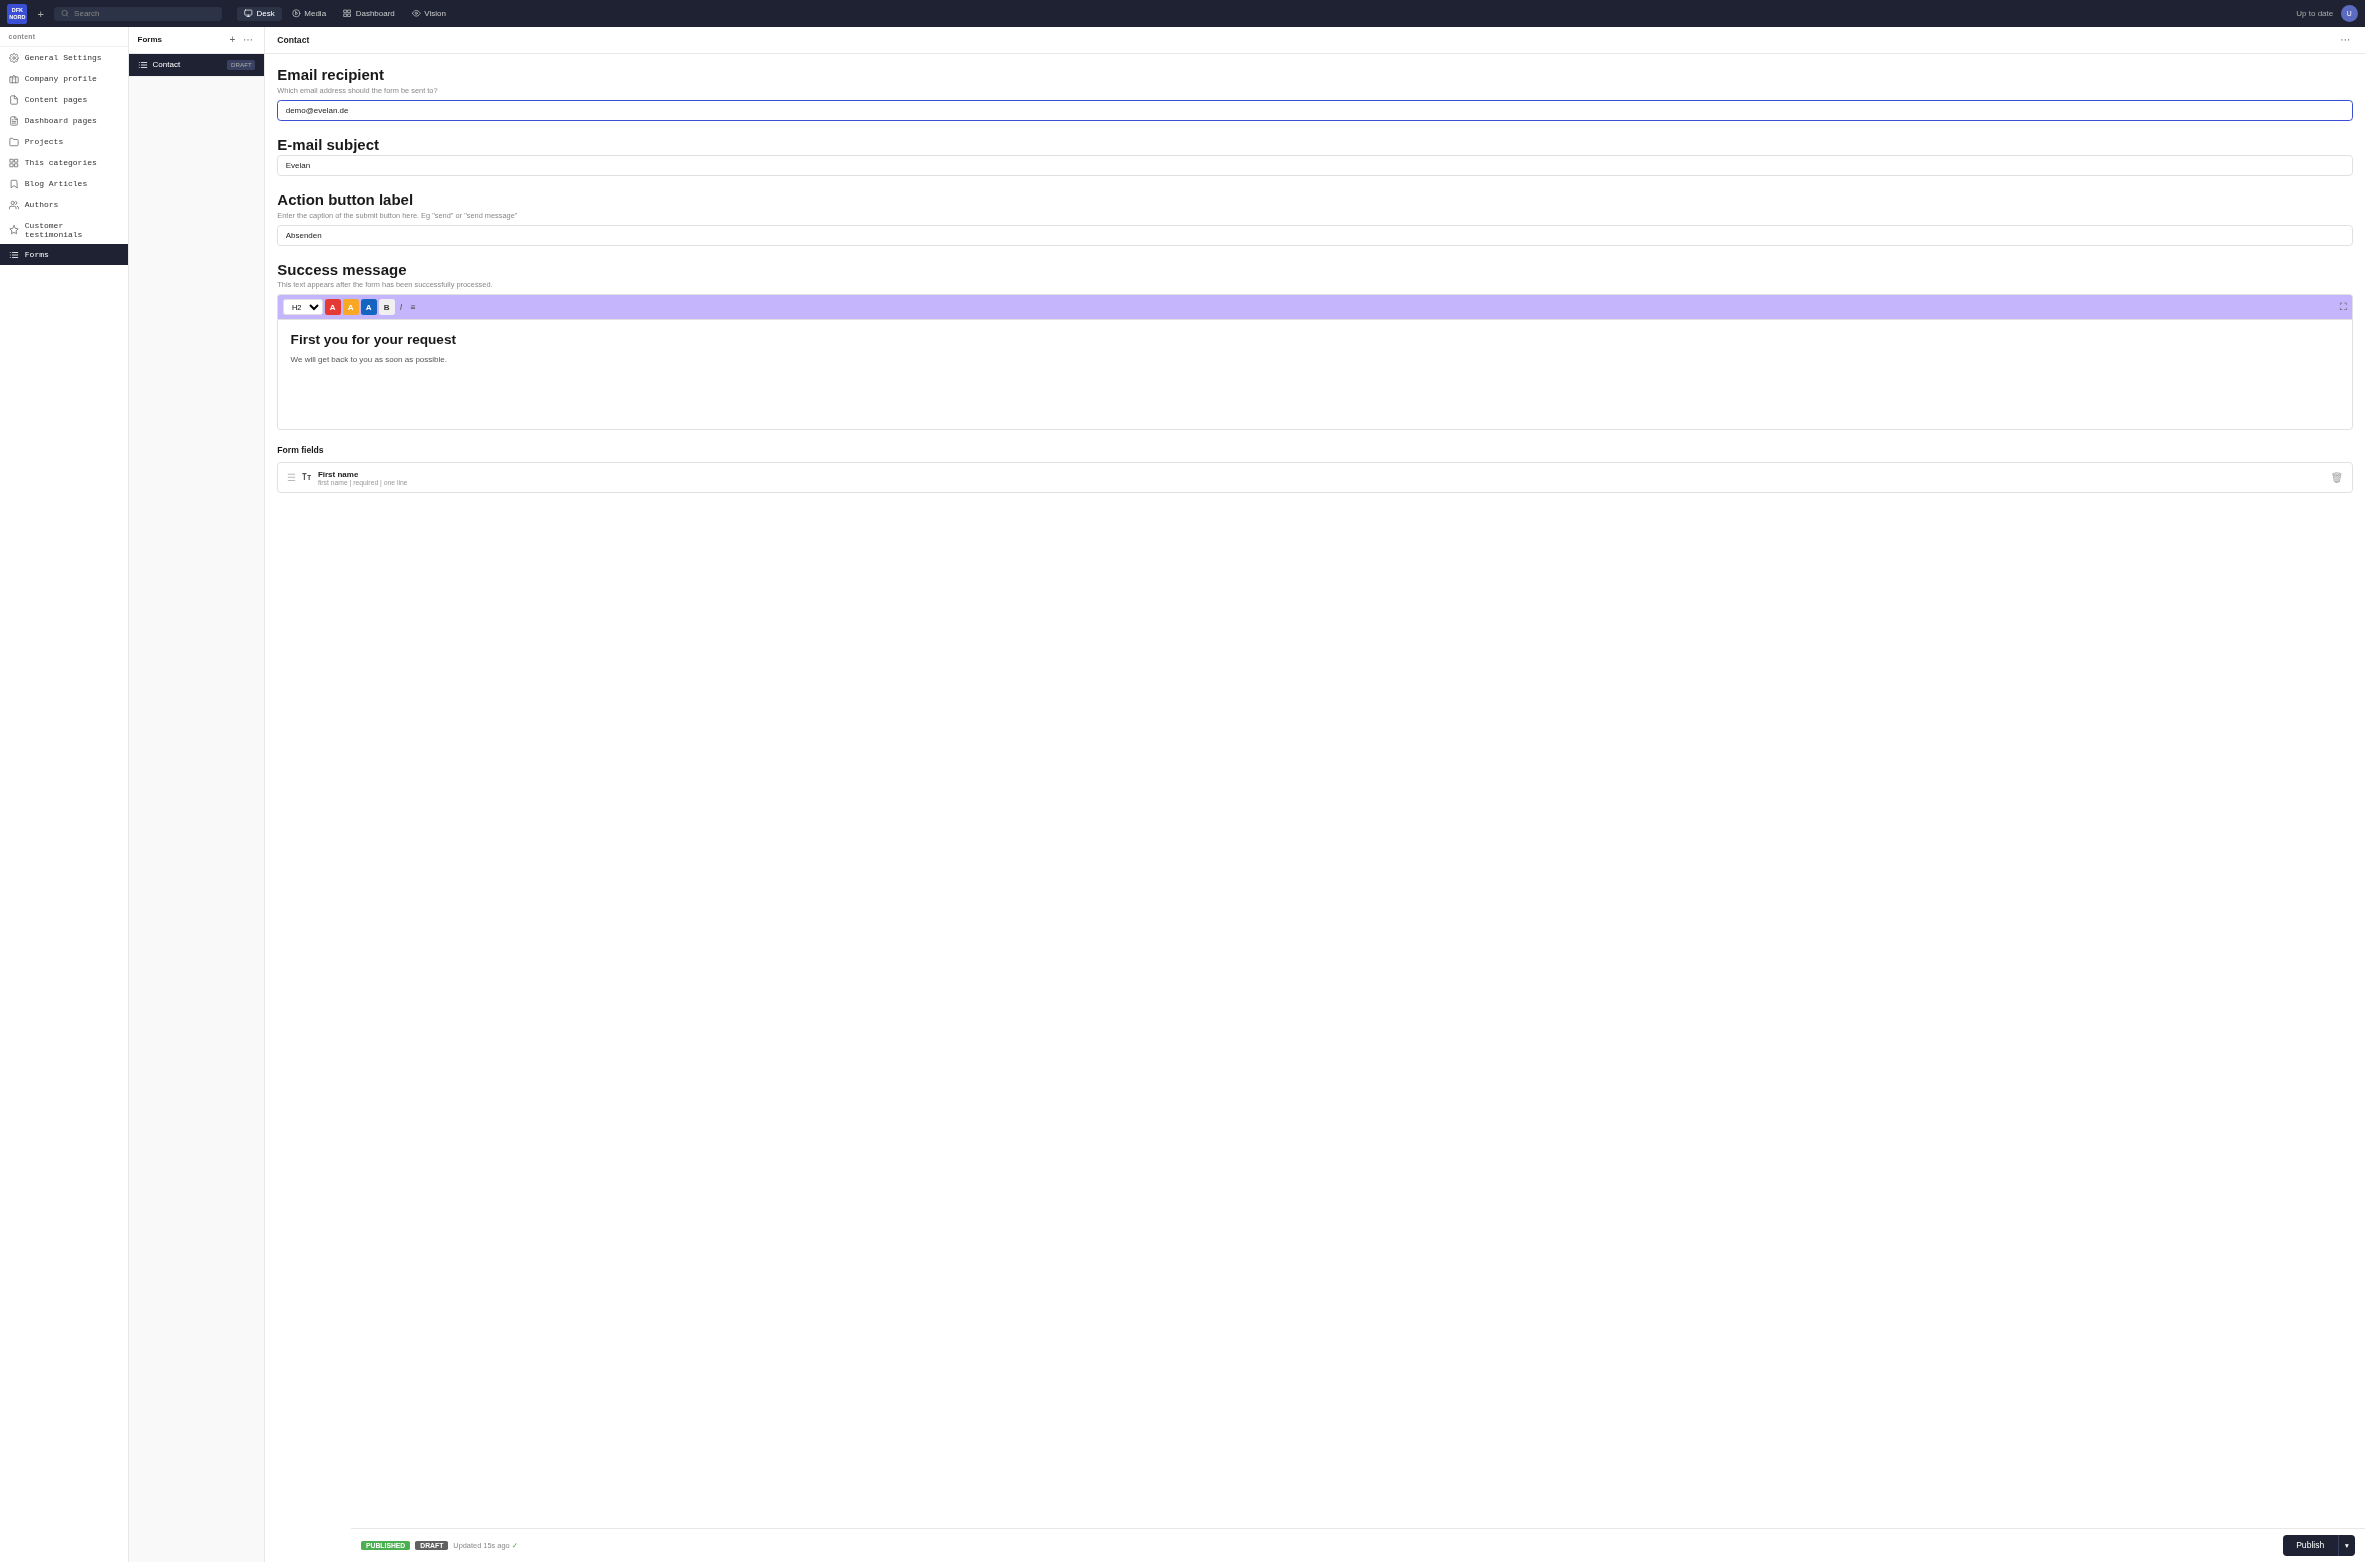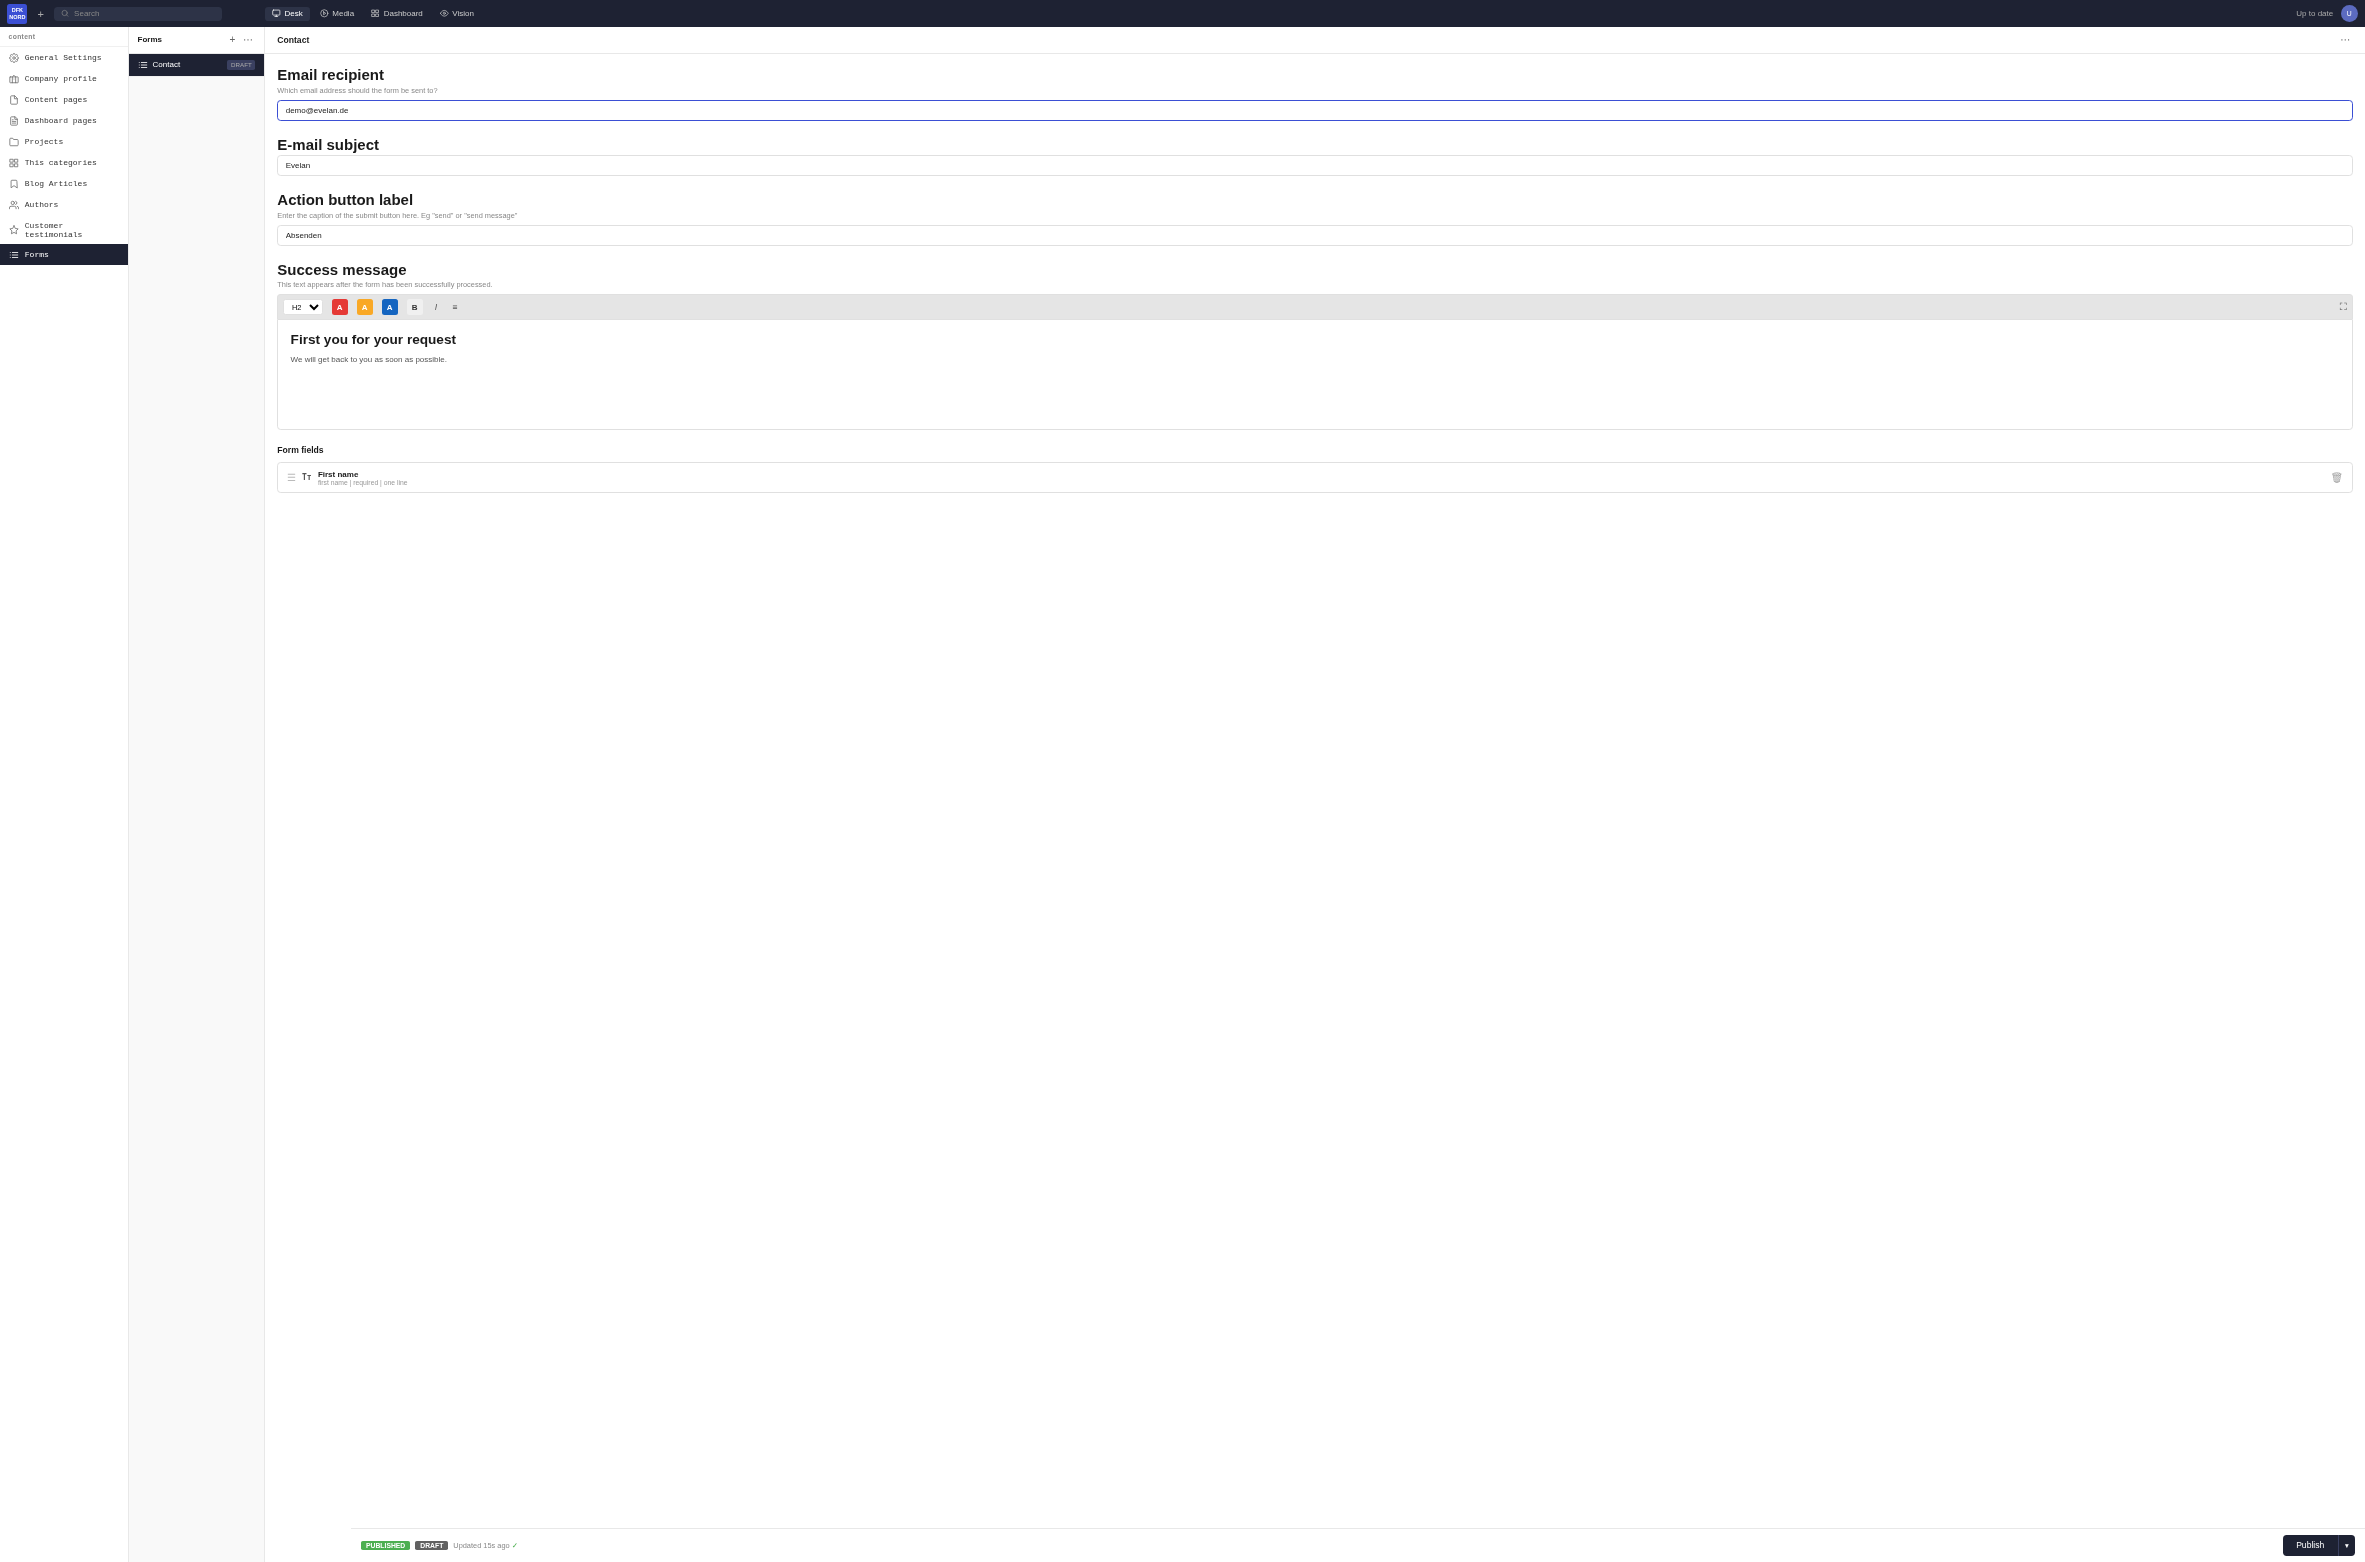--- a/index.html
+++ b/index.html
@@ -17,21 +17,21 @@
       display: flex; align-items: center; background: #2d3347; border-radius: 3.7px;
       padding: 2.5px 7.4px; gap: 5px; width: 168px;
     }
     .search-bar input { background: none; border: none; color: #ccc; font-size: 8px; outline: none; width: 100%; }
     .search-bar input::placeholder { color: #888; }
     .nav-links { display: flex; gap: 2.5px; margin-left: 5px; }
     .nav-link {
       display: flex; align-items: center; gap: 3.7px; color: #ccc; text-decoration: none;
       padding: 2.5px 7.4px; border-radius: 3.1px; font-size: 8px; cursor: pointer;
     }
-    .nav-link.active { background: #2d3347; color: #fff; margin-left: 28px; }
+    .nav-link.active { background: #2d3347; color: #fff; }
     .topnav-right { margin-left: auto; display: flex; align-items: center; gap: 7.4px; }
     .uptodate { color: #aaa; font-size: 8px; }
     .avatar { width: 17px; height: 17px; border-radius: 50%; background: #5c6bc0; display: flex; align-items: center; justify-content: center; font-size: 6.8px; color: #fff; }
 
     
     .layout { display: flex; margin-top: 27px; height: calc(100vh - 27px); }
 
     
     .sidebar { width: 129px; background: #fff; border-right: 0.6px solid #e8e8e8; overflow-y: auto; flex-shrink: 0; }
     .sidebar-header { padding: 6.2px 8.6px; font-size: 6.8px; font-weight: 600; color: #888; text-transform: lowercase; letter-spacing: 0.3px; border-bottom: 0.6px solid #f0f0f0; }
@@ -83,23 +83,23 @@
       width: 100%; border: 0.9px solid #3b4fd4; border-radius: 3.7px;
       padding: 5px 7.4px; font-size: 8px; color: #1a1a1a; outline: none;
     }
     .text-input-normal {
       width: 100%; border: 0.9px solid #e0e0e0; border-radius: 3.7px;
       padding: 5px 7.4px; font-size: 8px; color: #1a1a1a; outline: none;
     }
 
     
     .rte-toolbar {
-      display: flex; align-items: center; gap: 9px; padding: 3.7px 5px;
+      display: flex; align-items: center; gap: 2px; padding: 3.7px 5px;
       border: 0.6px solid #e0e0e0; border-bottom: none; border-radius: 3.7px 3.7px 0 0;
-      background: #e5e5e5;
+      background: #c4b5fd;
     }
     .rte-select {
       border: 0.6px solid #e0e0e0; border-radius: 2.5px; padding: 1.8px 3.7px;
       font-size: 7.4px; background: #fff; cursor: pointer;
     }
     .rte-btn {
       width: 16px; height: 16px; border-radius: 2.5px; border: none;
       display: flex; align-items: center; justify-content: center;
       cursor: pointer; font-size: 8px; font-weight: 600;
     }

